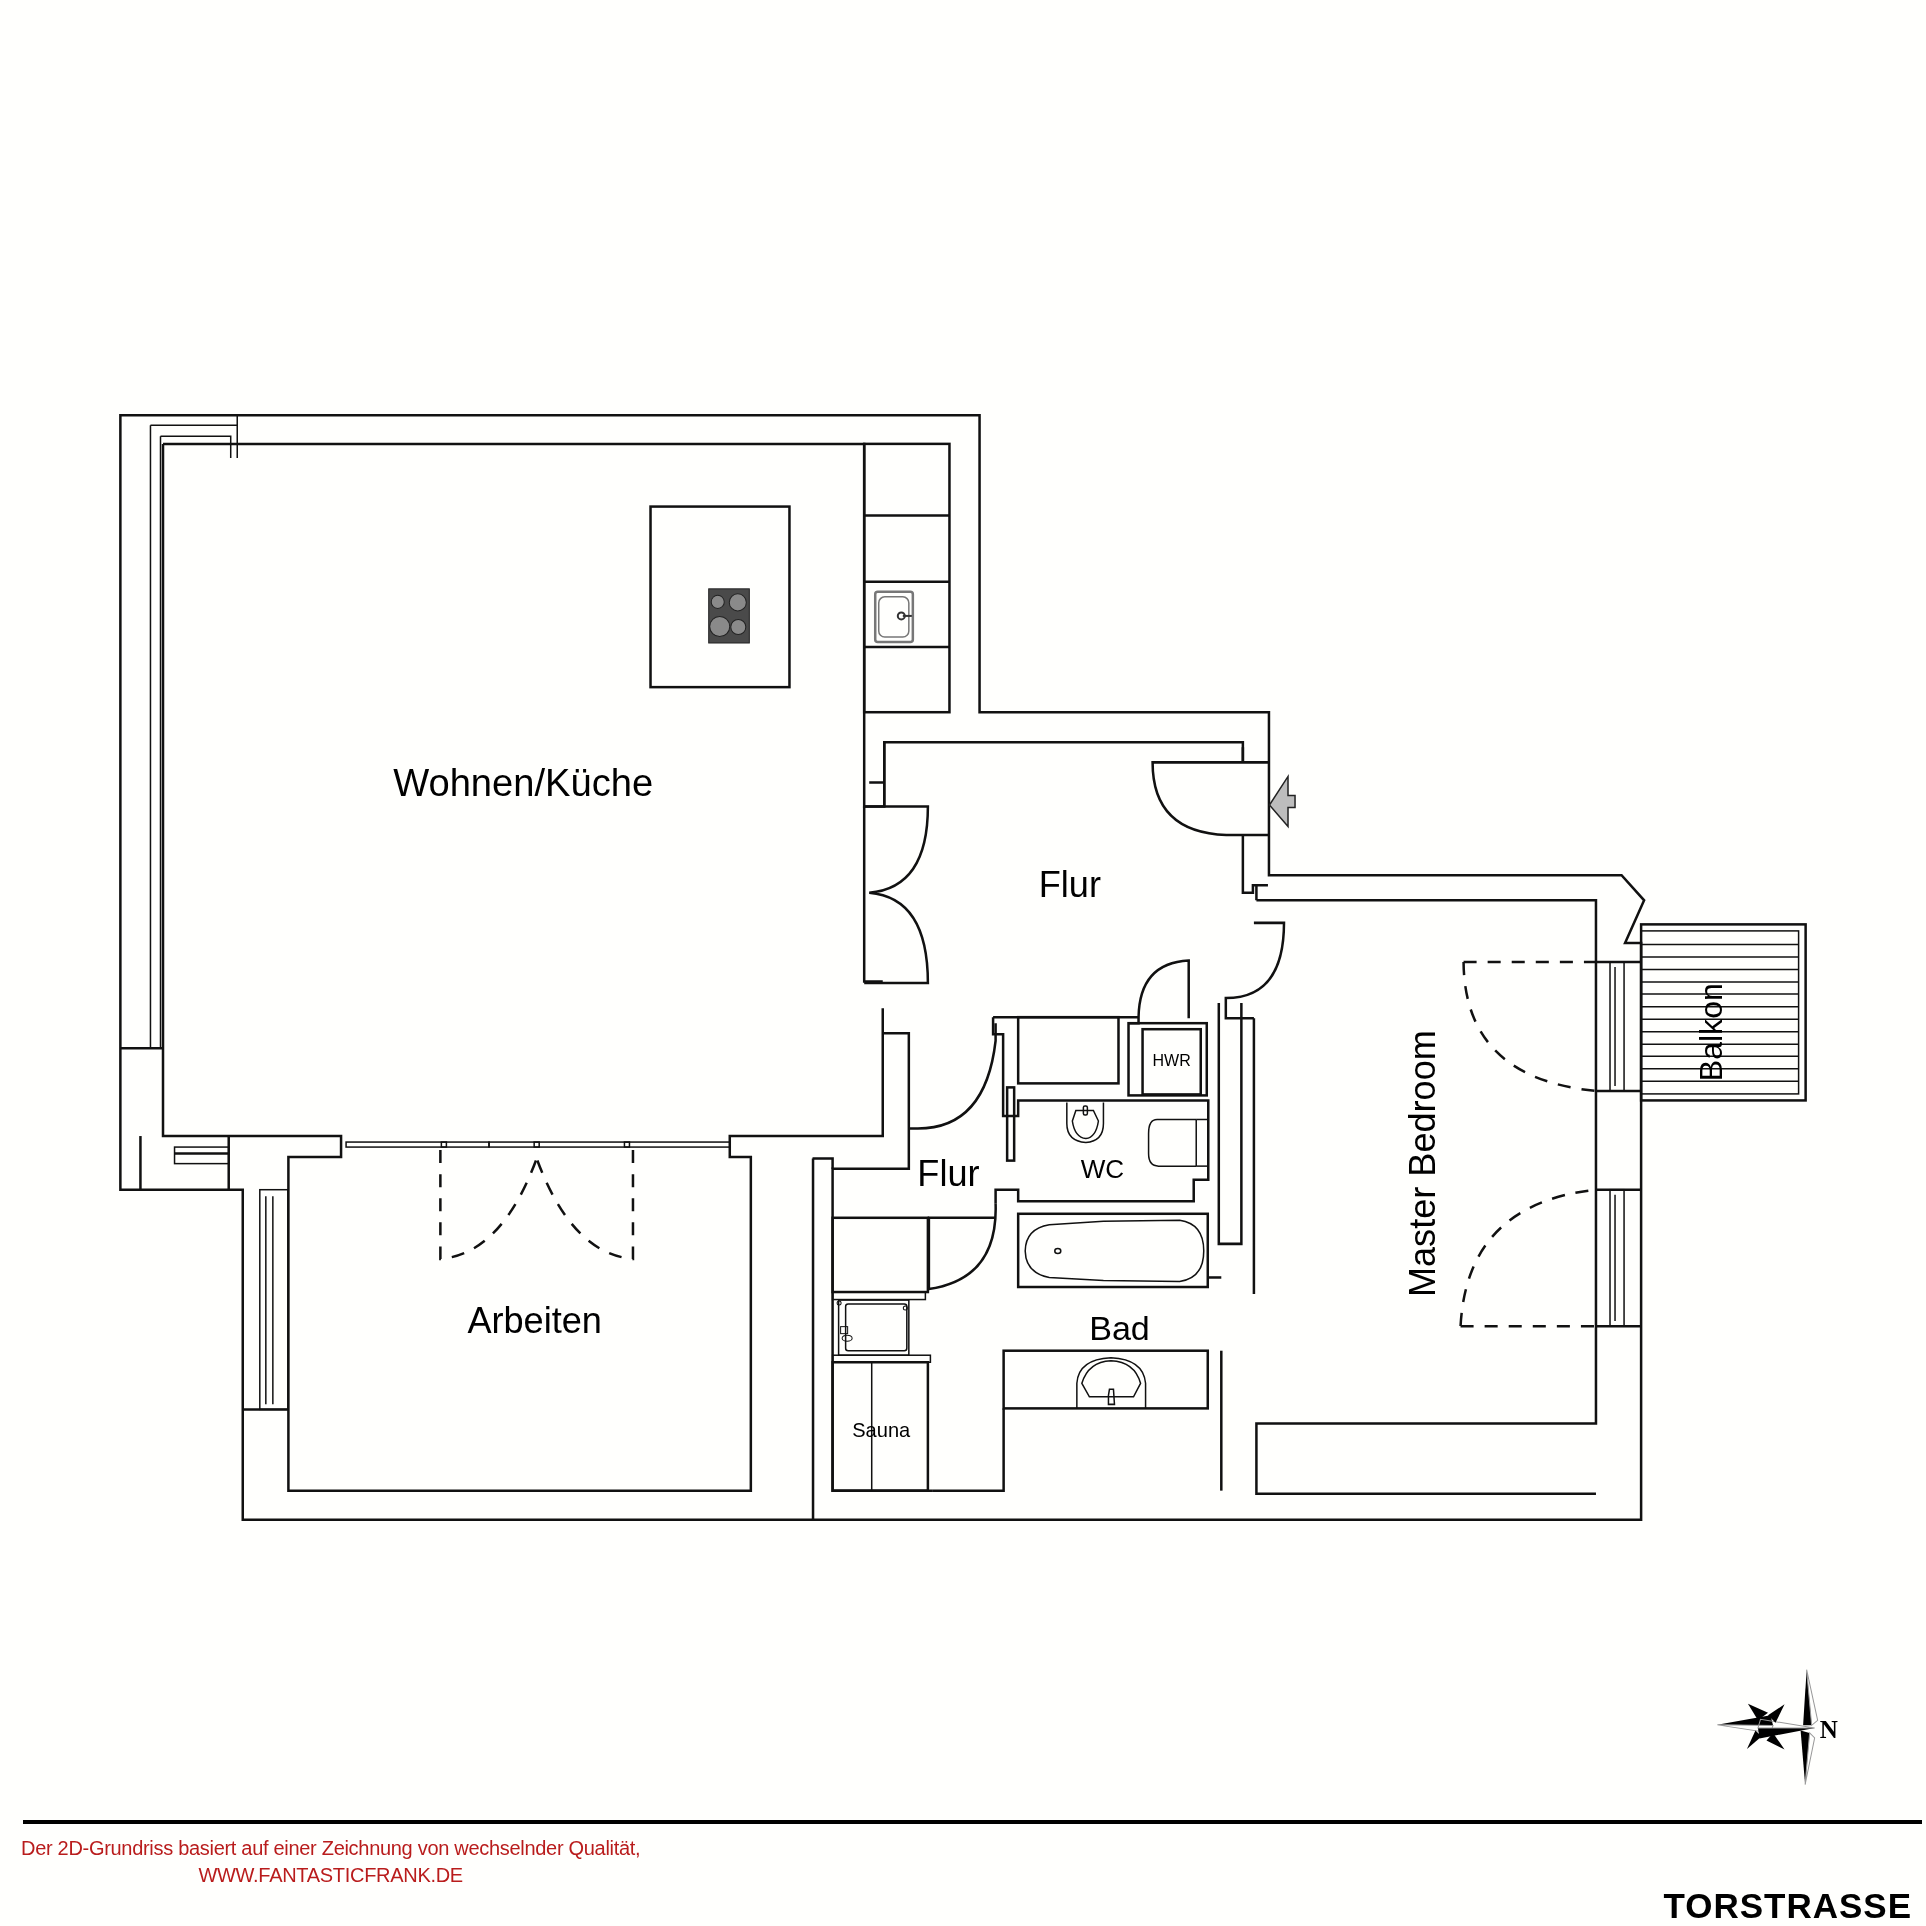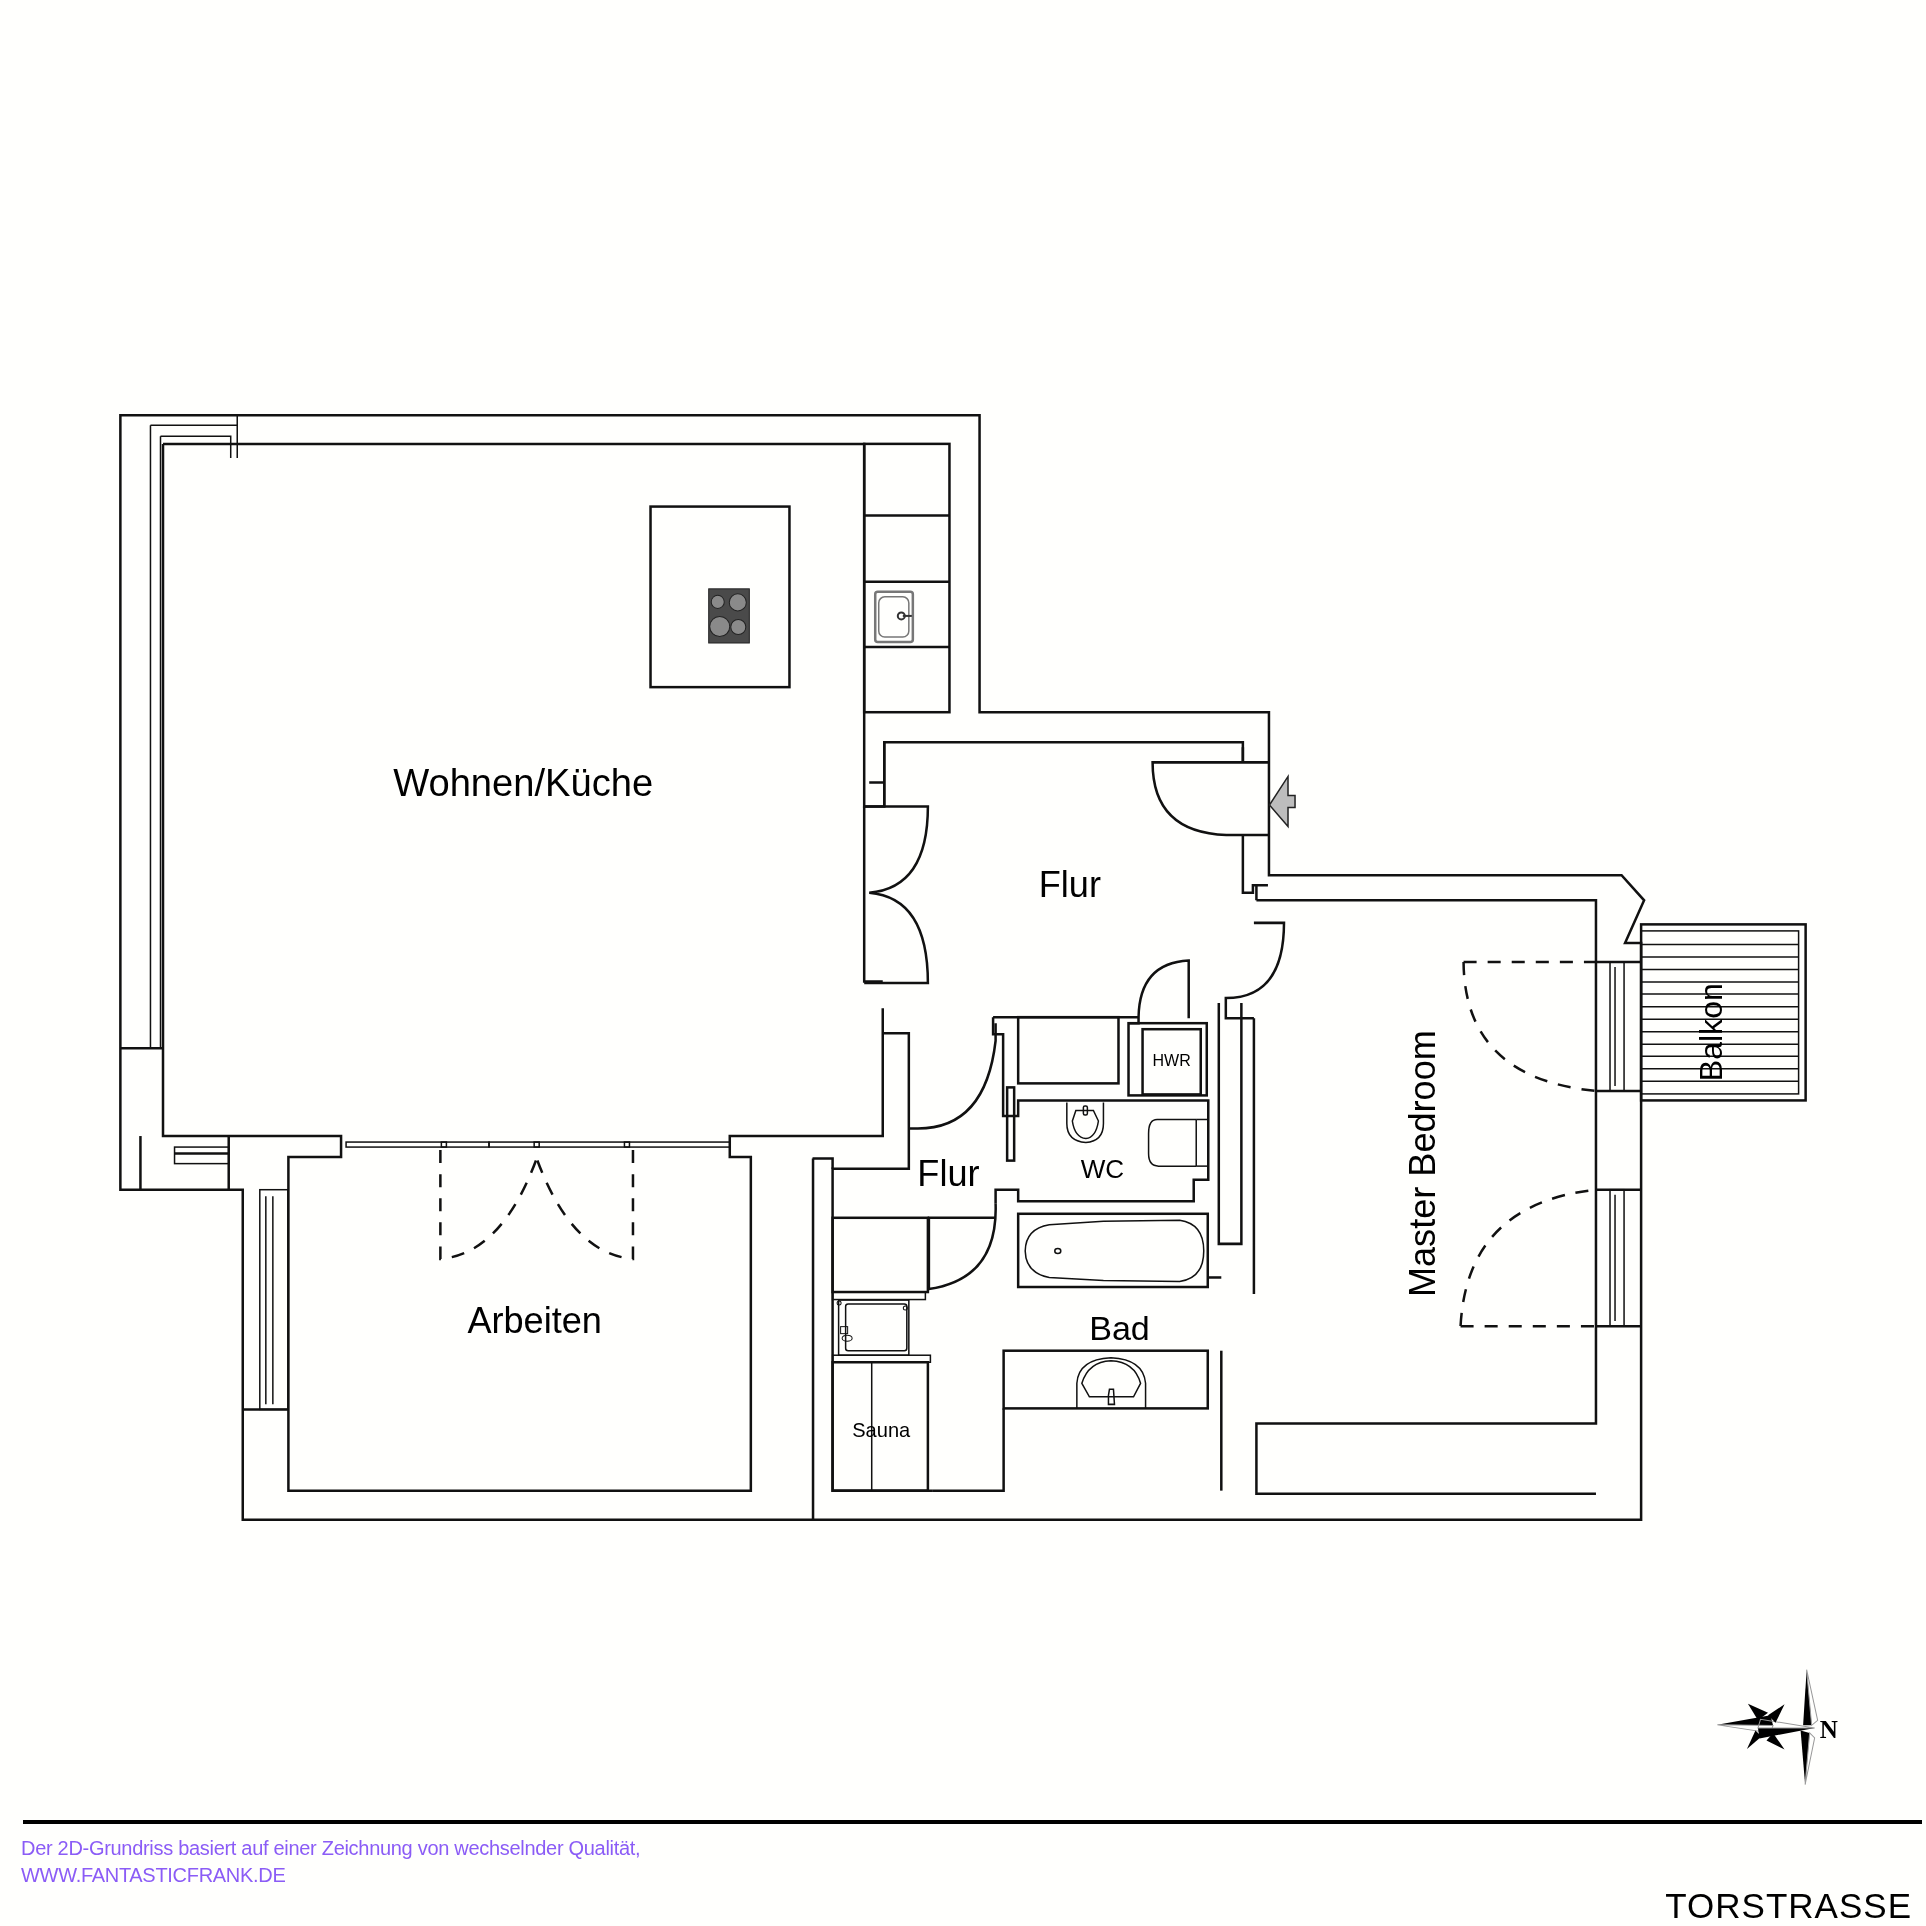--- a/index.html
+++ b/index.html
@@ -3,23 +3,23 @@
 <meta charset="utf-8">
 <style>
   html, body { margin: 0; padding: 0; background: #fffffd; }
   body { width: 1926px; height: 1926px; position: relative; overflow: hidden; }
   #plan { position: absolute; left: 0; top: 0; width: 1926px; height: 1926px; }
   .w { fill: none; stroke: #111; stroke-width: 5; stroke-linejoin: miter; }
   .t { fill: none; stroke: #111; stroke-width: 3; }
   .d { fill: none; stroke: #111; stroke-width: 5; stroke-dasharray: 26 22; }
   .room-label { font-family: "Liberation Sans", sans-serif; fill: #000; }
   .footer-rule { position: absolute; left: 22.6px; top: 1820px; width: 1899px; height: 4px; background: #000; }
-  .disclaimer { position: absolute; left: 21px; top: 1835px; font-family: "Liberation Sans", sans-serif; font-size: 20px; line-height: 26.6px; color: #8b5cf6; letter-spacing: -0.3px; }
+  .disclaimer { position: absolute; left: 21px; top: 1835px; font-family: "Liberation Sans", sans-serif; font-size: 20px; line-height: 26.6px; color: #b91c1c; letter-spacing: -0.3px; text-align: center; }
   .disclaimer div { white-space: nowrap; }
-  .street { position: absolute; right: 14px; top: 1886px; font-family: "Liberation Sans", sans-serif; font-weight: normal; font-size: 35px; letter-spacing: 1px; color: #000; }
+  .street { position: absolute; right: 14px; top: 1886px; font-family: "Liberation Sans", sans-serif; font-weight: bold; font-size: 35px; letter-spacing: 1px; color: #000; }
 </style>
 </head>
 <body>
 
 <svg id="plan" viewBox="0 0 3840 3840" xmlns="http://www.w3.org/2000/svg">
 
   <g>
 
     <path class="w" d="M240 828 L1953 828 L1953 1420 L2530 1420 L2530 1745 L3233 1745 L3278 1795 L3240 1880 L3272 1880 L3272 3030 L484 3030 L484 2372 L240 2372 Z"></path>
 

